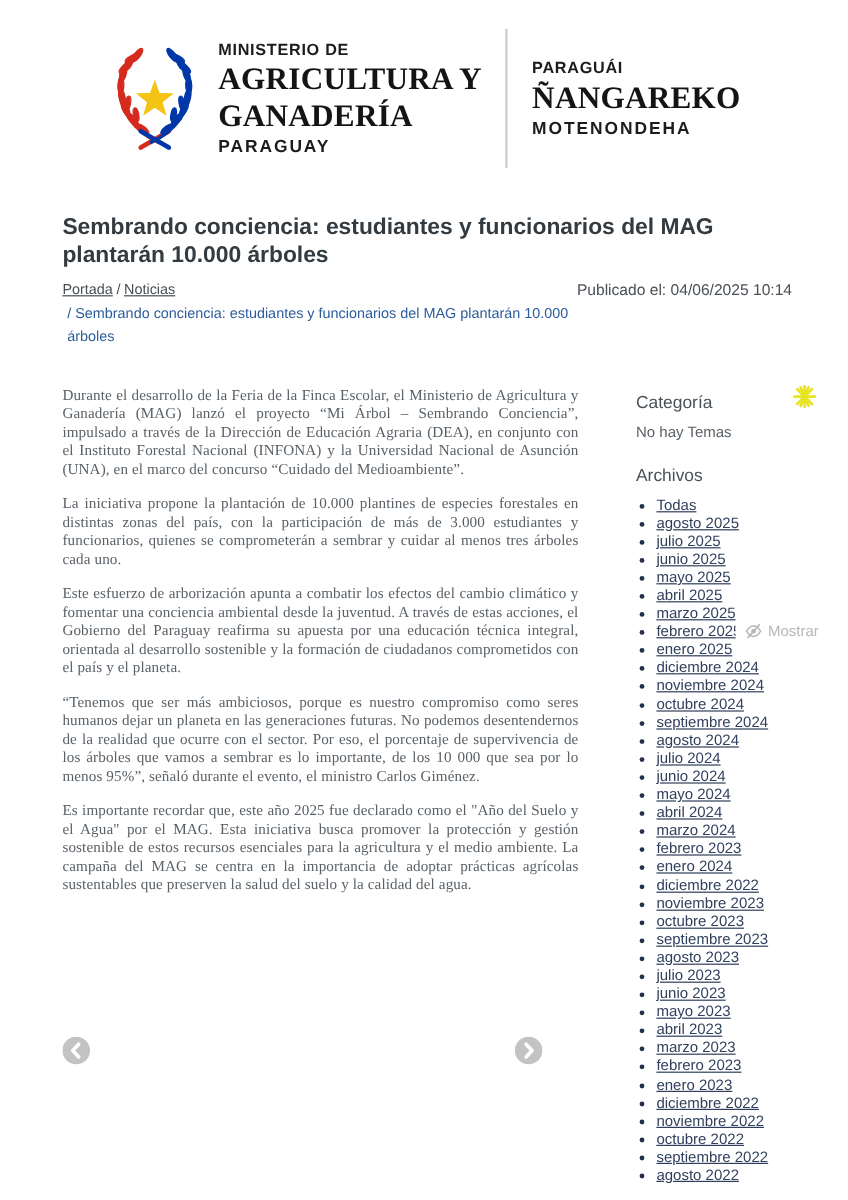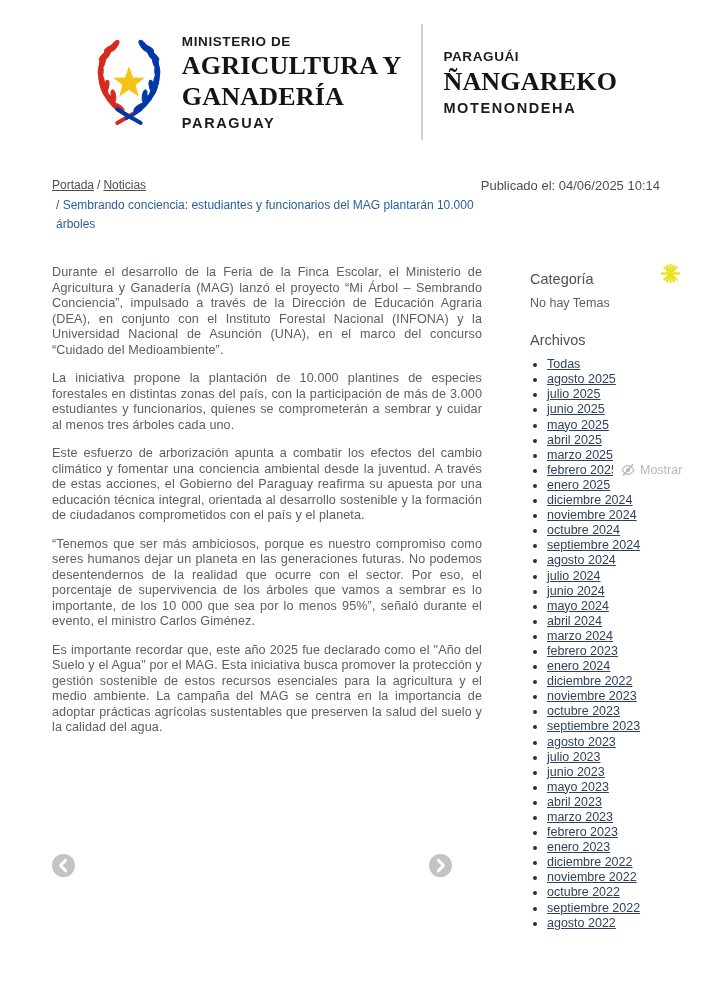--- a/index.html
+++ b/index.html
@@ -20,21 +20,21 @@
   
   .title-section{padding:38px 47px 0 52px;}
   .page-title{margin:0 0 10px;font-size:19px;line-height:1.22;font-weight:700;color:#333b41;max-width:610px;}
   .crumb-row{display:flex;justify-content:space-between;align-items:flex-start;font-size:12px;}
   .crumb-links a{color:#494f54;text-decoration:underline;}
   .crumb-sep{color:#494f54;margin:0 3px;}
   .published{color:#494f54;font-size:13px;white-space:nowrap;}
   .crumb-current{color:#2b5d9b;font-size:12px;line-height:1.55;max-width:420px;margin-top:3px;padding-left:4px;}
   
   .content-row{display:flex;padding:32px 8px 0 52px;}
-  .article-col{width:430px;flex:0 0 auto;}
+  .article-col{width:430px;flex:0 0 auto;font-family:Liberation Serif, serif;}
   .article-col p{margin:0 0 13px;font-size:12.6px;line-height:15.5px;color:#596066;text-align:justify;letter-spacing:.1px;}
   .sidebar-col{flex:1;margin-left:48px;position:relative;padding-top:6px;}
   .sidebar-heading{font-size:14.5px;font-weight:500;color:#4a5157;margin:0 0 9px;}
   .no-temas{font-size:12.5px;color:#5a6167;margin:0 0 22px;}
   .archives-list{margin:9px 0 0;padding-left:17px;list-style:disc;}
   .archives-list li{font-size:12.5px;line-height:15.1px;color:#23304a;position:relative;}
   .archives-list a{color:#2f3f5c;text-decoration:underline;}
   .asterisk-icon{position:absolute;top:-2px;left:130px;width:21px;height:21px;}
   
   .mostrar-overlay{
@@ -107,20 +107,21 @@
 
     <div class="logo-block">
       <span class="logo-small">PARAGUÁI</span>
       <span class="logo-serif">ÑANGAREKO</span>
       <span class="logo-small-bottom">MOTENONDEHA</span>
     </div>
   </div>
 </header>
 
 <section class="title-section">
+  <h1 class="page-title">Sembrando conciencia: estudiantes y funcionarios del MAG plantarán 10.000 árboles</h1>
   <div class="crumb-row">
     <nav class="crumb-links">
       <a href="#">Portada</a><span class="crumb-sep">/</span><a href="#">Noticias</a>
     </nav>
     <span class="published">Publicado el: 04/06/2025 10:14</span>
   </div>
   <div class="crumb-current">/ Sembrando conciencia: estudiantes y funcionarios del MAG plantarán 10.000 árboles</div>
 </section>
 
 <div class="content-row">

